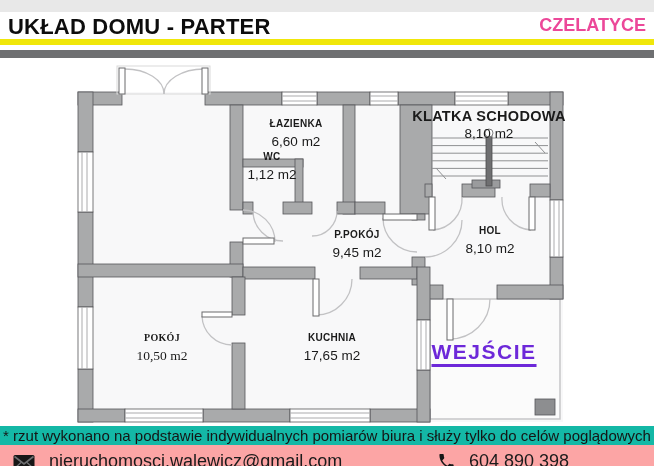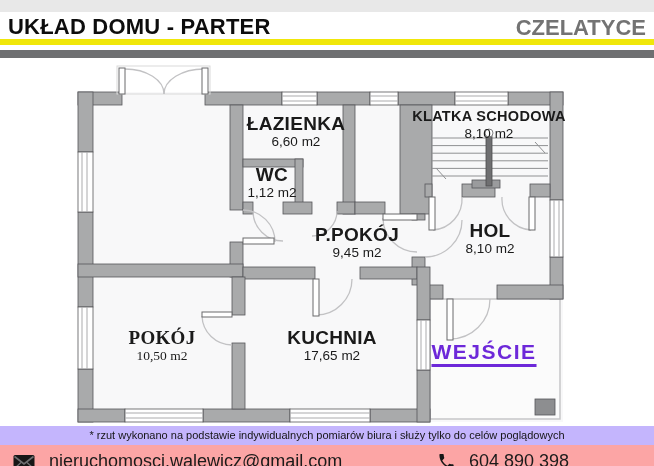--- a/index.html
+++ b/index.html
@@ -2,38 +2,38 @@
 <html><head>
 <meta charset="utf-8">
 <style>
   html,body{margin:0;padding:0;background:#e8e8e8;}
   .screen{
     position:relative;width:654px;height:462px;background:#ffffff;
     font-family:"Liberation Sans",sans-serif;overflow:hidden;margin:12px auto;
   }
   
   .hdr-title{position:absolute;left:8px;top:2px;font-size:22px;font-weight:bold;color:#0d0d0d;letter-spacing:.2px;}
-  .hdr-loc{position:absolute;right:8px;top:3px;font-size:22px;font-weight:bold;color:#737373;}
+  .hdr-loc{position:absolute;right:8px;top:3px;font-size:18px;font-weight:bold;color:#ec4899;}
   .rule-yellow{position:absolute;left:0;top:27px;width:654px;height:6px;background:#f0e70a;}
   .rule-gray{position:absolute;left:0;top:38px;width:654px;height:8px;background:#6e6f71;}
   
   .plan-svg{position:absolute;left:0;top:0;width:654px;height:466px;}
   .room-label{position:absolute;transform:translateX(-50%);text-align:center;color:#1a1a1a;white-space:nowrap;line-height:18px;}
-  .room-label .rname{display:block;font-weight:bold;font-size:19px;letter-spacing:.3px;}
+  .room-label .rname{display:block;font-weight:bold;font-size:10px;letter-spacing:.3px;}
   .room-label .rarea{display:block;font-size:13.5px;}
   .room-label.big .rname{font-size:14.5px;}
   .entrance{
     position:absolute;transform:translateX(-50%);font-size:21px;font-weight:bold;color:#6d28d9;
     letter-spacing:1.5px;text-decoration:underline;text-underline-offset:5px;
     text-decoration-thickness:2.5px;white-space:nowrap;
   }
   
   .disclaimer{
-    position:absolute;left:0;top:414px;width:654px;height:19px;background:#c4b5fd;
-    font-size:11px;line-height:19px;color:#151515;text-align:center;
+    position:absolute;left:0;top:414px;width:654px;height:19px;background:#14b8a6;
+    font-size:15px;line-height:19px;color:#151515;text-align:center;
   }
   .contact-bar{position:absolute;left:0;top:433px;width:654px;height:33px;background:#fca5a5;}
   .contact{position:absolute;top:0;height:33px;display:flex;align-items:center;color:#1b1b1b;font-size:18px;}
   .contact .ic{display:flex;align-items:center;margin-right:13px;}
   .contact.email{left:12px;}
   .contact.phone{left:437px;}
 </style>
 </head>
 <body>
 
@@ -182,21 +182,21 @@
       <rect x="313" y="267" width="6" height="37"></rect>
       <rect x="202" y="300" width="30" height="5"></rect>
       <rect x="447" y="287" width="6" height="41"></rect>
     </g>
   </svg>
 
   <div class="room-label" style="left:296px;top:103px;">
     <span class="rname">ŁAZIENKA</span>
     <span class="rarea">6,60 m2</span>
   </div>
-  <div class="room-label" style="left:272px;top:154px;">
+  <div class="room-label" style="left:272px;top:136px;">
     <span class="rname">WC</span>
     <span class="rarea">1,12 m2</span>
   </div>
   <div class="room-label big" style="left:489px;top:95px;">
     <span class="rname">KLATKA SCHODOWA</span>
     <span class="rarea">8,10 m2</span>
   </div>
   <div class="room-label" style="left:490px;top:210px;">
     <span class="rname">HOL</span>
     <span class="rarea">8,10 m2</span>

